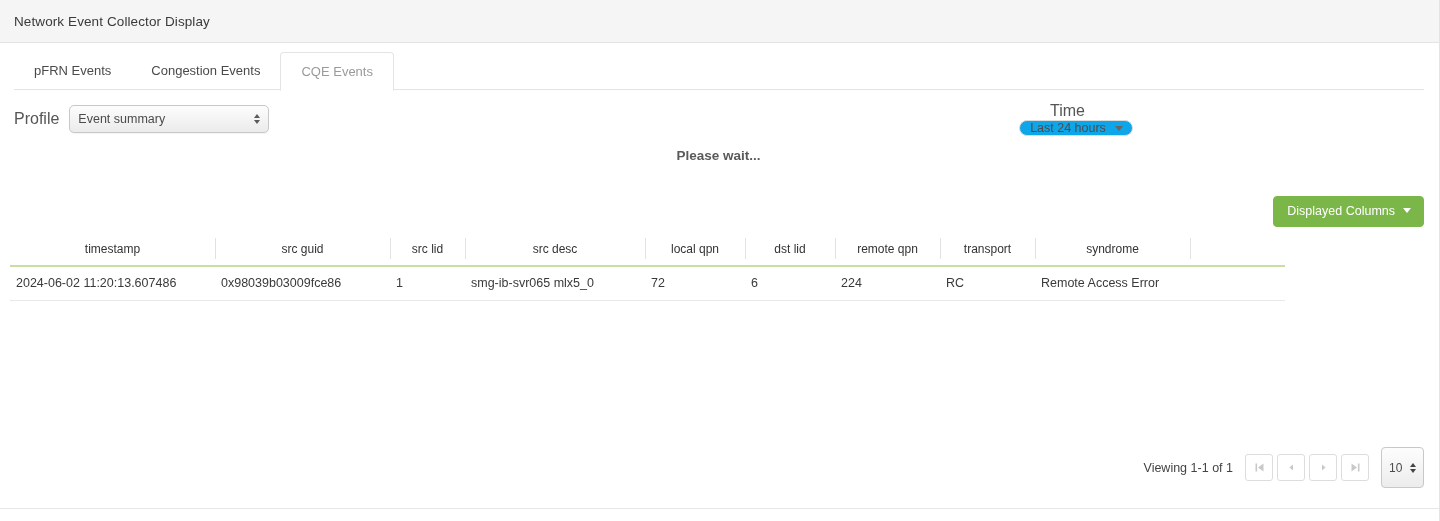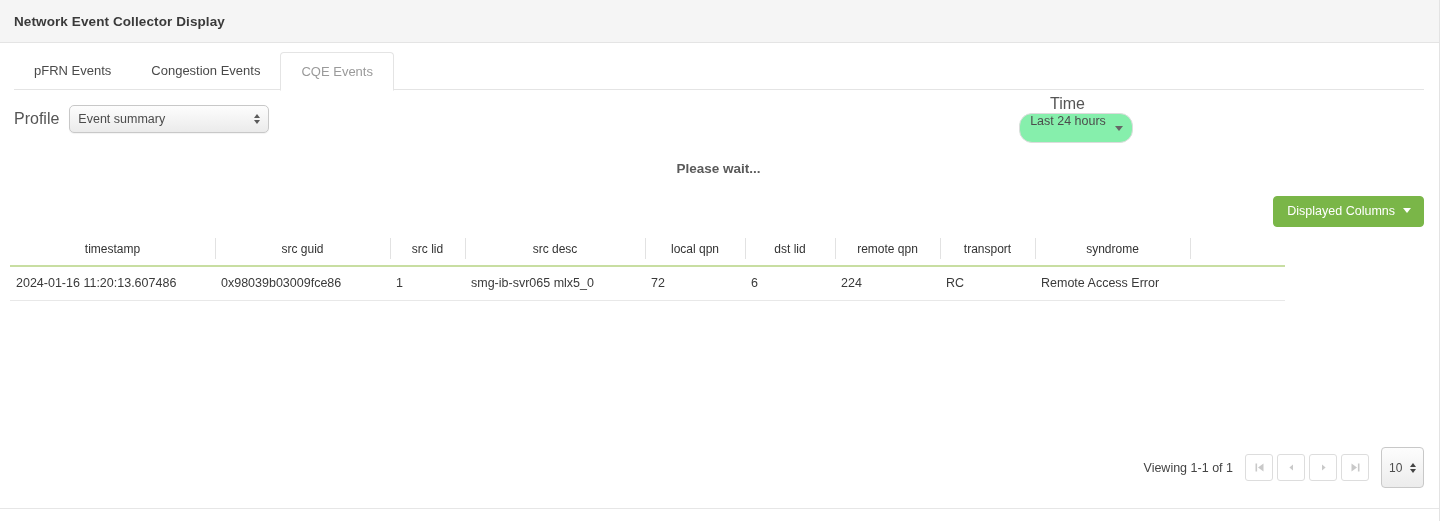--- a/index.html
+++ b/index.html
@@ -22,21 +22,21 @@
   .titlebar {
     height: 43px;
     background: #f5f5f5;
     border-bottom: 1px solid #e4e4e4;
     display: flex;
     align-items: center;
     padding-left: 14px;
   }
   .titlebar .title {
     font-size: 13.5px;
-    font-weight: bold;
+    font-weight: normal;
     color: #3a3a3a;
     letter-spacing: .1px;
   }
 
   
   .tabbar {
     position: relative;
     height: 47px;
     padding-left: 14px;
     display: flex;
@@ -127,43 +127,43 @@
     align-items: center;
     flex-direction: column;
   }
   .time-group .filter-label { margin-right: 17px; }
   .web-select {
     position: relative;
     flex: 1;
     height: 30px;
     border: 1px solid #dcdcdc;
     border-radius: 13px;
-    background: #86efac;
-    display: flex;
-    align-items: center;
-    padding: 0 26px 14px 10px;
+    background: #0ea5e9;
+    display: flex;
+    align-items: center;
+    padding: 0 26px 0 10px;
     font-size: 12.5px;
     color: #4c4c4c;
     cursor: pointer;
   }
   .web-select .chev {
     position: absolute;
     right: 9px; top: 50%;
     margin-top: -2px;
     width: 0; height: 0;
     border-left: 4px solid transparent;
     border-right: 4px solid transparent;
     border-top: 5px solid #666666;
   }
 
   
   .status {
     height: 40px;
     display: flex;
-    align-items: center;
+    align-items: flex-start;
     justify-content: center;
     font-size: 13.5px;
     font-weight: bold;
     color: #5a5a5a;
     padding-right: 2px;
   }
 
   
   .cols-row {
     height: 46px;
@@ -378,21 +378,21 @@
           <th>local qpn</th>
           <th>dst lid</th>
           <th>remote qpn</th>
           <th>transport</th>
           <th>syndrome</th>
           <th class="spacer"></th>
         </tr>
       </thead>
       <tbody>
         <tr>
-          <td class="c-timestamp">2024-01-16 11:20:13.607486</td>
+          <td class="c-timestamp">2024-06-02 11:20:13.607486</td>
           <td>0x98039b03009fce86</td>
           <td>1</td>
           <td>smg-ib-svr065 mlx5_0</td>
           <td>72</td>
           <td>6</td>
           <td>224</td>
           <td>RC</td>
           <td>Remote Access Error</td>
           <td></td>
         </tr>

